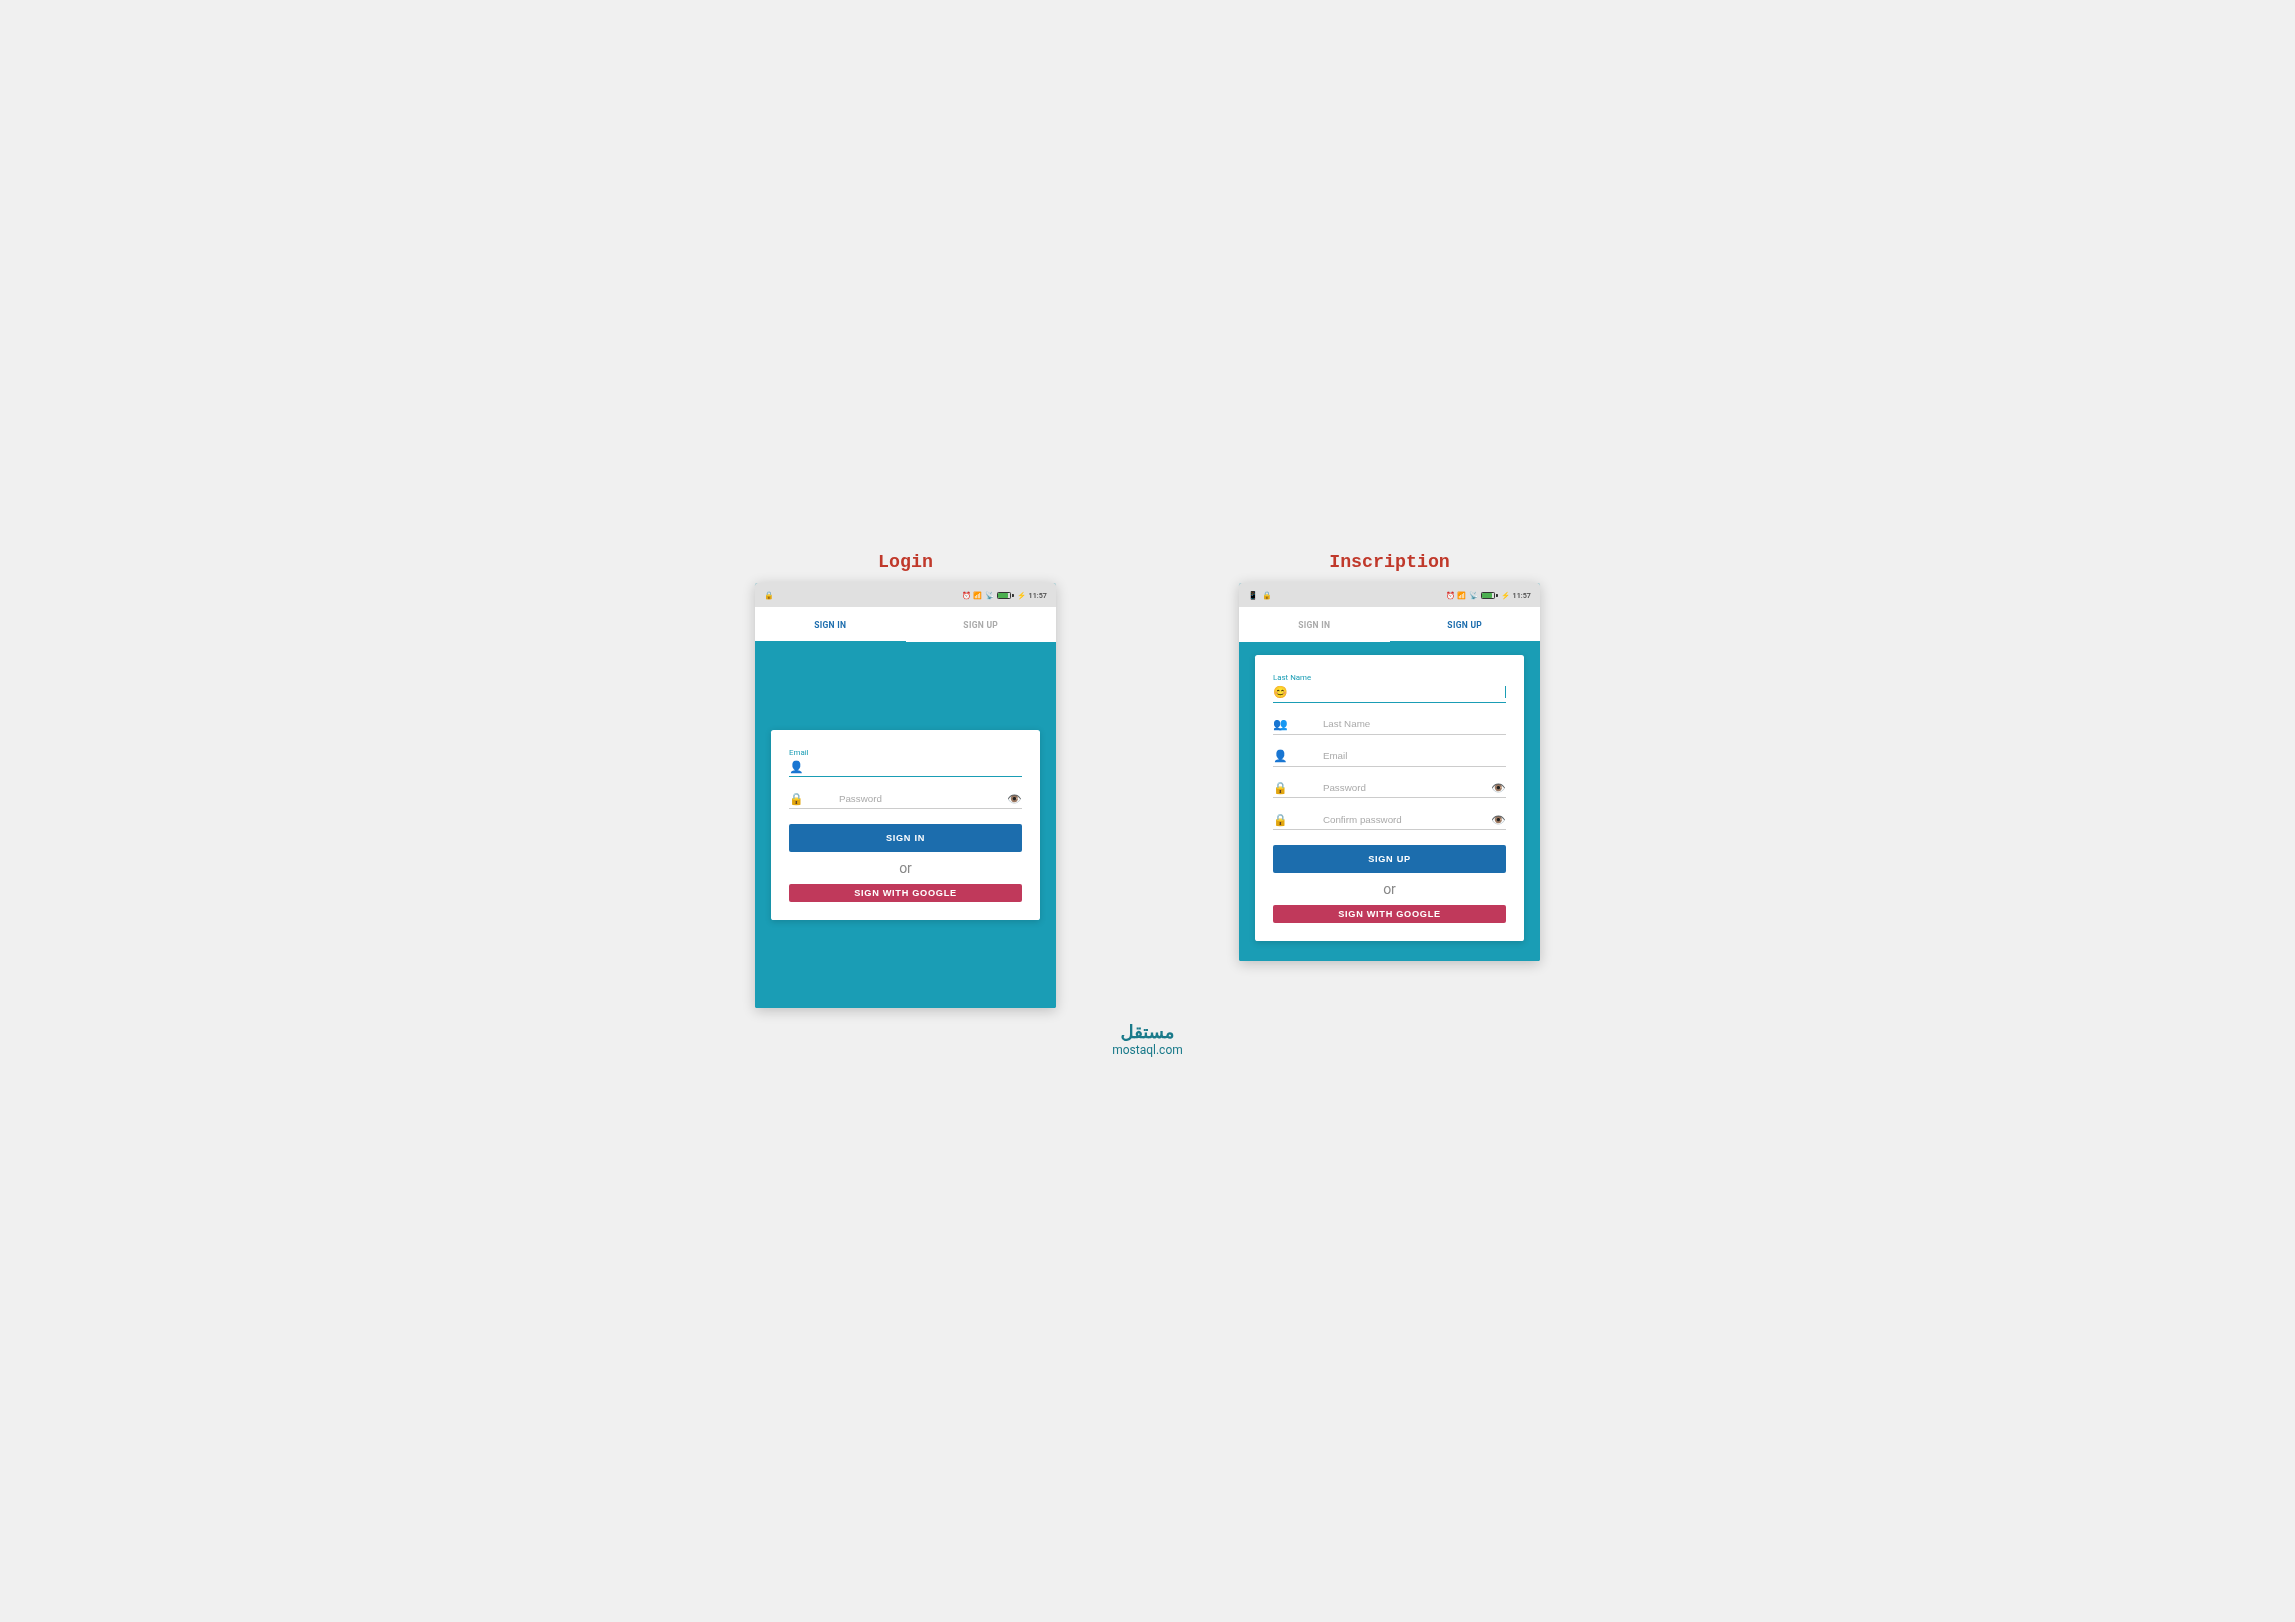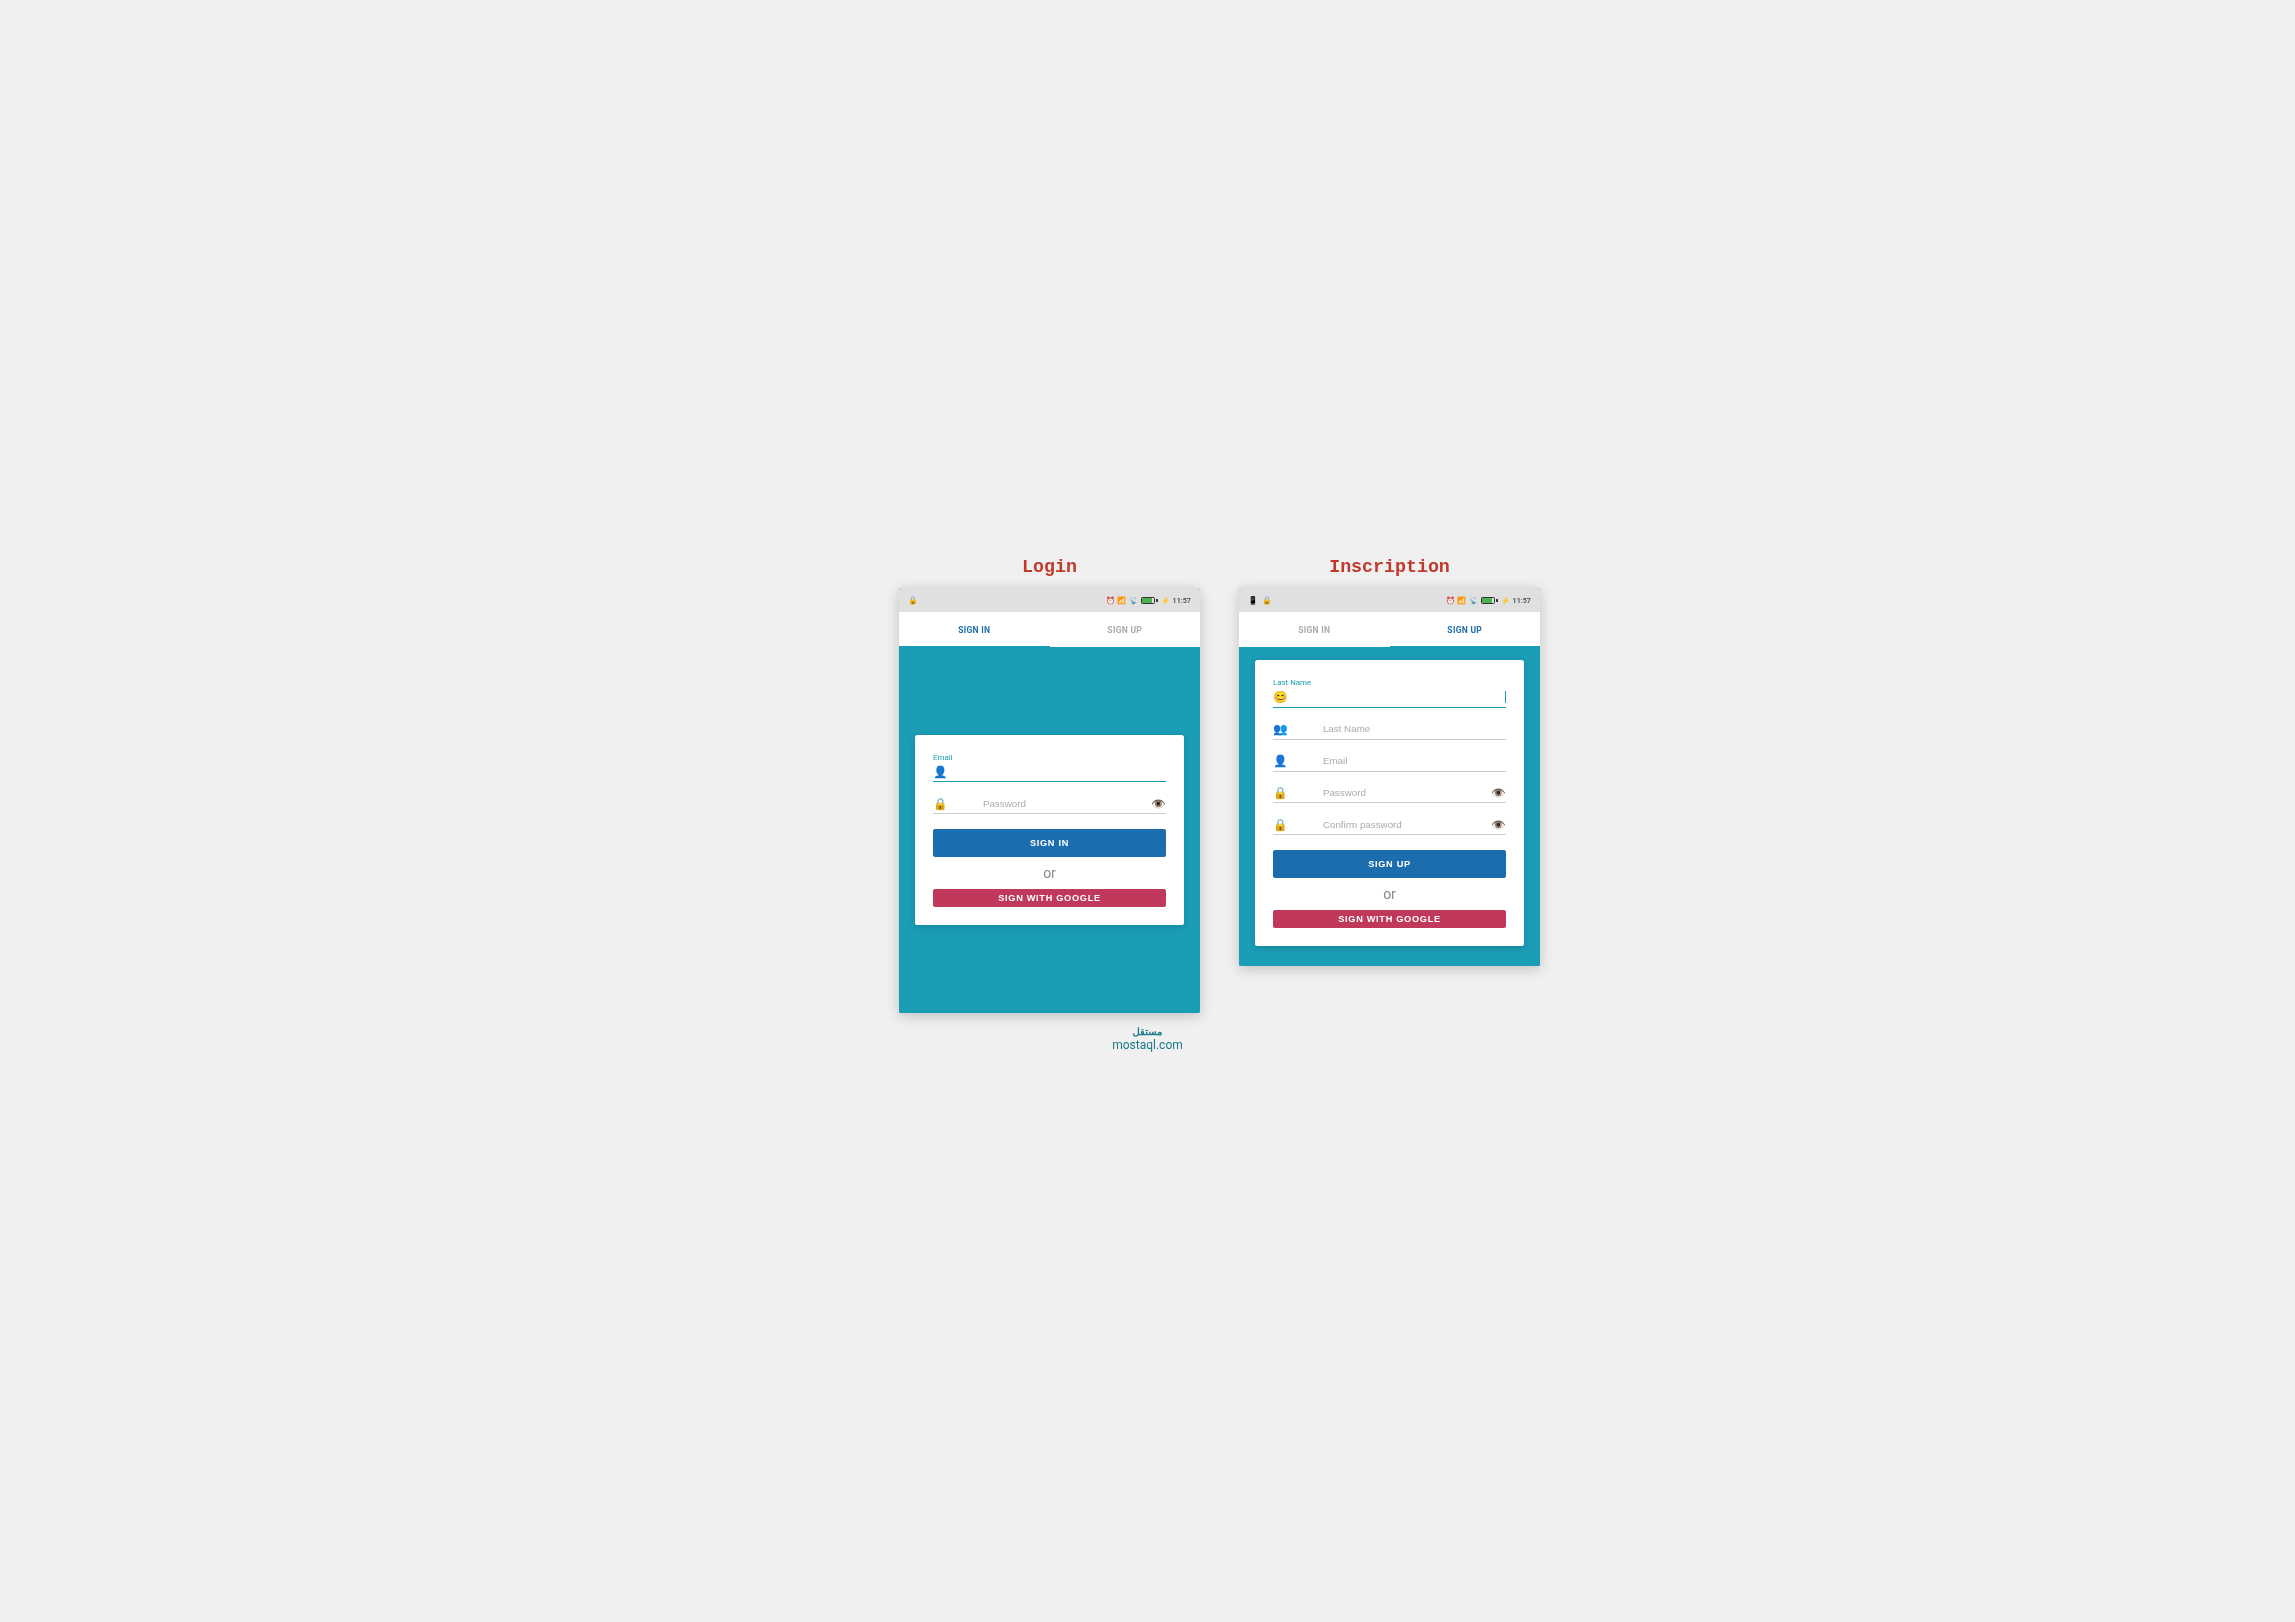--- a/index.html
+++ b/index.html
@@ -11,21 +11,21 @@
       align-items: center;
       justify-content: center;
       min-height: 100vh;
       padding: 26px 13px 39px;
     }
 
     .page-wrapper {
       display: flex;
       gap: 39px;
       align-items: flex-start;
-      justify-content: flex-end;
+      justify-content: space-between;
       width: 100%;
       max-width: 785px;
     }
 
     .section-label {
       font-family: 'Courier New', Courier, monospace;
       font-size: 18.3px;
       font-weight: bold;
       text-align: center;
       margin-bottom: 11.8px;
@@ -274,21 +274,21 @@
       gap: 2.6px;
       margin-bottom: 1.3px;
     }
 
     .watermark-url {
       font-size: 12px;
       color: #1a7a8a;
     }
 
     .logo-arabic {
-      font-size: 10px;
+      font-size: 18px;
       font-weight: bold;
     }
   </style>
 </head>
 <body>
 
 <div class="page-wrapper">
 
   <div>
     <div class="section-label login-label">Login</div>

